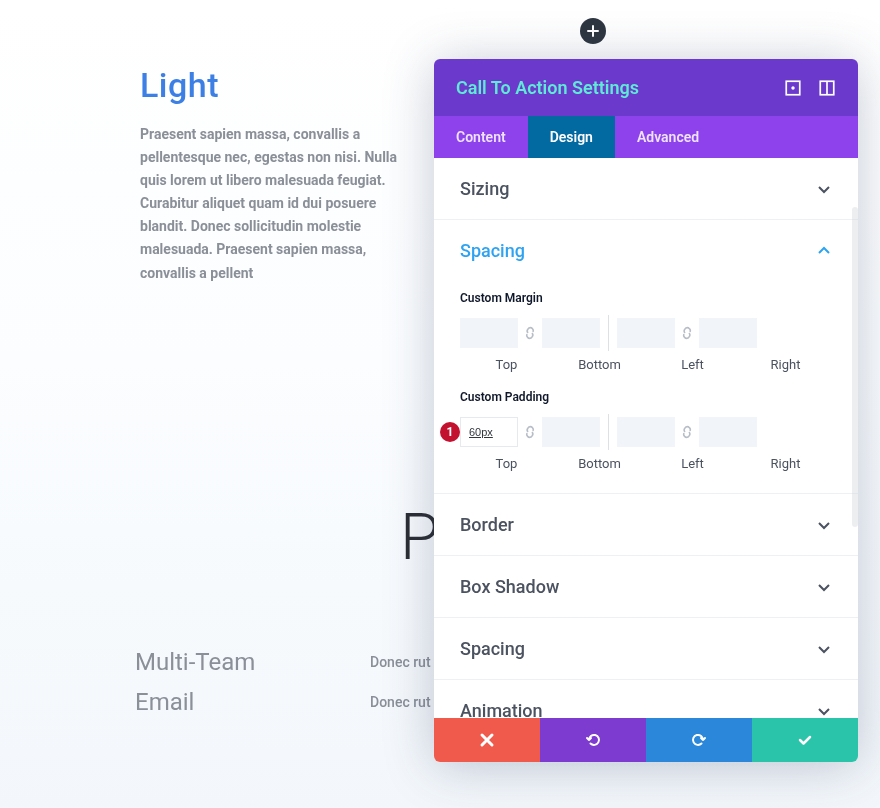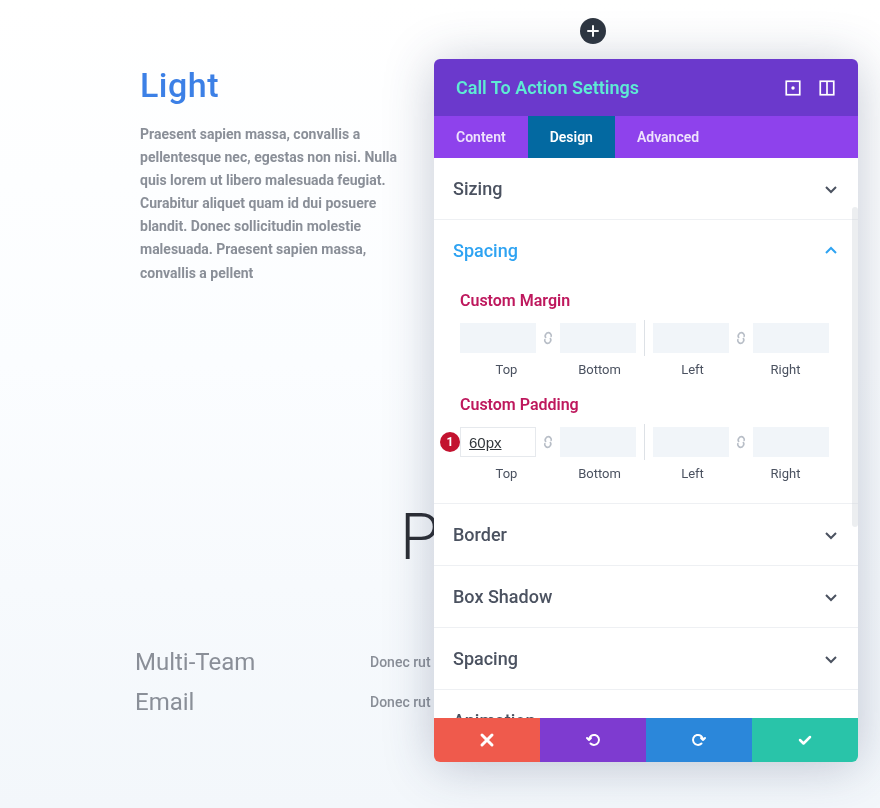--- a/index.html
+++ b/index.html
@@ -25,32 +25,32 @@
   .panel-header .title { font-size: 18px; font-weight: 600; flex: 1; }
   .panel-header .hicon { width: 18px; height: 18px; margin-left: 16px; display: flex; align-items: center; justify-content: center; cursor: pointer; }
   .panel-header .hicon svg { stroke: #fff; fill: none; stroke-width: 1.5; }
 
   .tabs { background: #8e42ec; display: flex; }
   .tabs .tab { padding: 13px 22px; font-size: 14px; font-weight: 600; color: rgba(255,255,255,.85); cursor: pointer; }
   .tabs .tab.active { background: #0369a1; color: #fff; }
 
   .panel-body { max-height: 560px; overflow-y: auto; }
   .section { border-bottom: 1px solid #eef0f3; }
-  .section-head { display: flex; align-items: center; padding: 20px 19px; cursor: pointer; }
+  .section-head { display: flex; align-items: center; padding: 20px 26px; cursor: pointer; }
   .section-head .label { flex: 1; font-size: 18px; font-weight: 500; color: #4b5260; }
   .section.open .section-head .label { color: #2ea3f2; }
   .section-head .chev { width: 16px; height: 16px; }
   .section-head .chev svg { stroke: #4b5260; stroke-width: 2; fill: none; }
   .section.open .section-head .chev svg { stroke: #2ea3f2; }
 
   .section-body { padding: 2px 26px 22px; }
-  .group-label { font-size: 16px; font-weight: 600; color: #be185d; margin: 8px 0 10px; }
+  .group-label { font-size: 12px; font-weight: 600; color: #0f172a; margin: 8px 0 10px; }
   .four-input-row { display: flex; align-items: center; gap: 0; position: relative; }
   .input-pair { display: flex; align-items: center; }
-  .input-pair input { width: 76px; height: 30px; border: none; background: #f1f5f9; font-size: 15px; color: #32373c; padding: 0 8px; outline: none; text-decoration: underline; }
+  .input-pair input { width: 58px; height: 30px; border: none; background: #f1f5f9; font-size: 11px; color: #32373c; padding: 0 8px; outline: none; text-decoration: underline; }
   .input-pair .link-ic { width: 24px; height: 30px; display: flex; align-items: center; justify-content: center; cursor: pointer; }
   .input-pair .link-ic svg { width: 14px; height: 14px; stroke: #b8bec7; fill: none; stroke-width: 1.6; }
   .vdiv { width: 1px; height: 36px; background: #dde1e6; margin: 0 8px; }
   .sublabels { display: flex; margin-top: 6px; }
   .sublabels span { flex: 1; text-align: center; font-size: 13px; font-weight: 400; color: #4b5260; }
 
   .annot-badge { position: absolute; left: -20px; top: 50%; transform: translateY(-50%); width: 20px; height: 20px; border-radius: 50%; background: #c3122f; color: #fff; font-size: 12px; font-weight: 700; display: flex; align-items: center; justify-content: center; }
 
   .panel-footer { display: flex; height: 44px; }
   .panel-footer .fbtn { flex: 1; display: flex; align-items: center; justify-content: center; cursor: pointer; }

